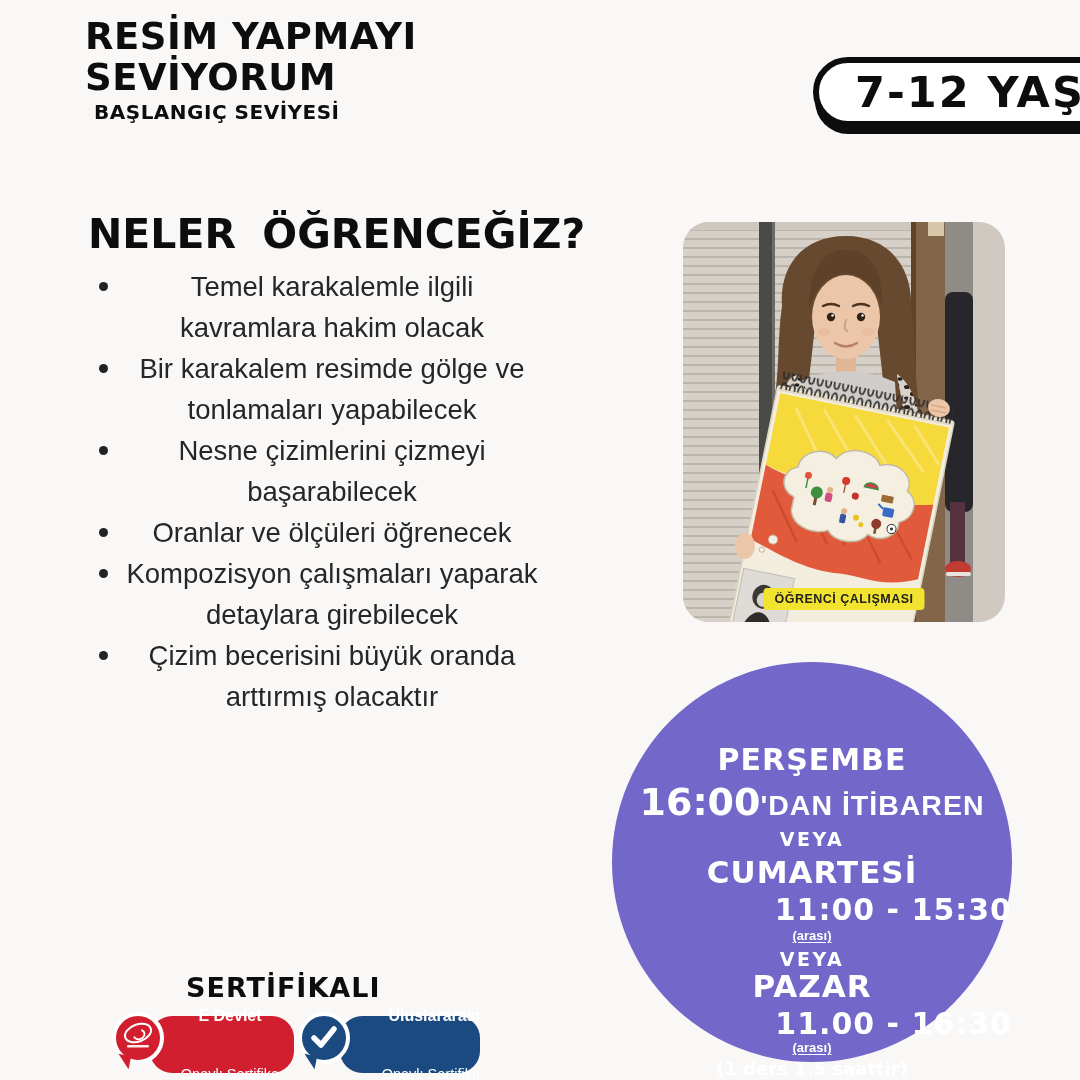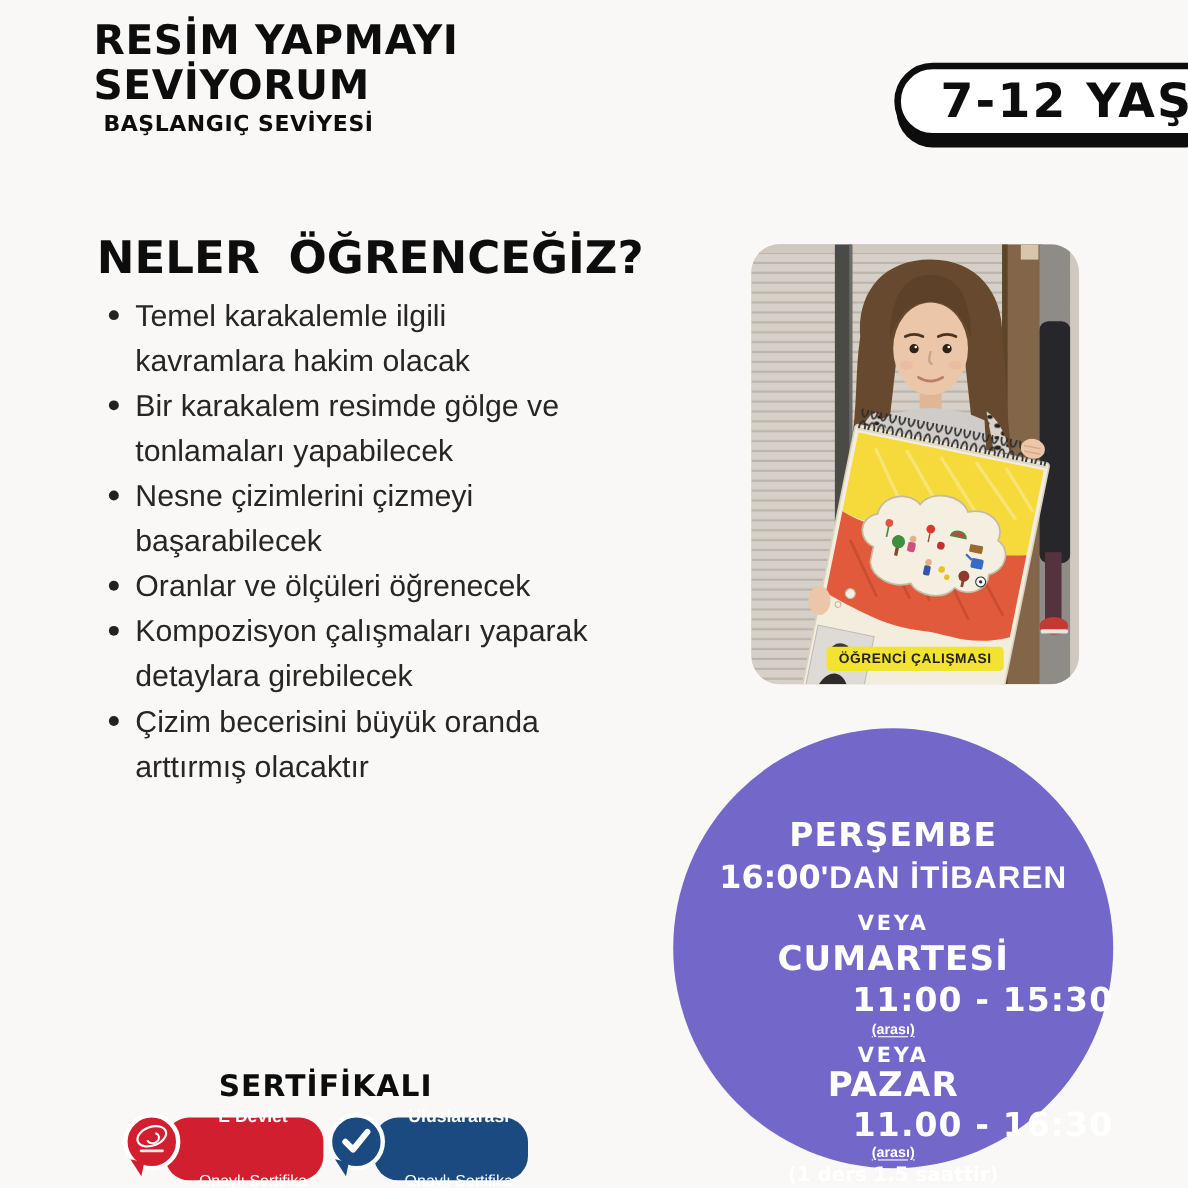--- a/index.html
+++ b/index.html
@@ -22,58 +22,58 @@
     box-shadow:0 9px 0 -2px #0d0d0d;
     display:flex; align-items:center; padding-left:36px;
     font-size:43px; letter-spacing:2px; color:#0d0d0d;
   }
 
   
   .learn-heading { position:absolute; left:88px; top:210px; font-size:41px;
                    letter-spacing:0; word-spacing:12px; color:#0d0d0d;text-align:center; }
   .learn-list { position:absolute; left:96px; top:266px; width:445px; list-style:none;
                 font-size:27.5px; line-height:41px; color:#262626; }
-  .learn-list li { position:relative; padding-left:27px; }
+  .learn-list li { position:relative; padding-left:27px;text-align:center; }
   .learn-list li::before { content:""; position:absolute; left:3px; top:16px;
                            width:9px; height:9px; border-radius:50%; background:#222; }
 
   
-  .photo { position:absolute; left:683px; top:222px; width:298px; height:400px;
+  .photo { position:absolute; left:683px; top:222px; width:322px; height:400px;
            border-radius:26px; overflow:hidden; background:#cfc9c1; }
   .photo svg { display:block; }
   .photo-caption {
     position:absolute; left:50%; bottom:12px; transform:translateX(-50%);
     background:var(--caption-yellow,#f2e331); color:#22211a;
     font-size:12.5px; font-weight:bold; letter-spacing:.5px;
     padding:4px 11px; border-radius:4px; white-space:nowrap;
   }
 
   
   .schedule {
     position:absolute; left:612px; top:662px; width:400px; height:400px;
     border-radius:50%; background:var(--accent-purple,#7367c9); color:#fff;
     text-align:center;
   }
   .schedule > div { position:absolute; left:0; right:0;margin-top:44px; }
   .s-day  { font-family:"DejaVu Sans",sans-serif; font-weight:bold; font-size:30px; letter-spacing:1px; }
   .s-mix  { top:74px; white-space:nowrap; }
-  .s-mix .s-time-b { font-family:"DejaVu Sans",sans-serif; font-weight:bold; font-size:29px;text-align:center; }
+  .s-mix .s-time-b { font-family:"DejaVu Sans",sans-serif; font-weight:bold; font-size:38px;text-align:center; }
   .s-mix .s-rest   { font-family:"Liberation Sans",sans-serif; font-weight:700; font-size:28.5px; letter-spacing:1px; }
   .s-veya { font-family:"DejaVu Sans",sans-serif; font-weight:bold; font-size:19px; letter-spacing:2.5px; }
   .s-time { font-family:"DejaVu Sans",sans-serif; font-weight:bold; font-size:30px; letter-spacing:1px; white-space:nowrap;text-align:right; }
   .s-arasi { font-size:13px; font-weight:bold; text-decoration:underline; text-underline-offset:2px; }
   .s-foot  { font-family:"DejaVu Sans",sans-serif; font-weight:bold; font-size:18px; }
 
   
-  .cert-heading { position:absolute; left:186px; top:972px; width:220px; text-align:center;
+  .cert-heading { position:absolute; left:186px; top:972px; width:220px; 
                   font-size:27px; letter-spacing:1px; color:#0d0d0d; }
   .pill { position:absolute; top:1016px; height:57px; border-radius:22px; color:#fff;
           display:flex; flex-direction:column; justify-content:center; align-items:center;gap:41px; }
   .pill-red  { left:150px; width:144px; background:var(--badge-red,#d21f2f); padding-left:16px; }
-  .pill-blue { left:340px; width:140px; background:var(--badge-navy,#1b4a80); padding-left:14px; }
+  .pill-blue { left:340px; width:140px; background:var(--badge-navy,#1b4a80); padding-left:14px;align-items:flex-end; }
   .pill .t1 { font-size:16px; font-weight:bold; line-height:18px; }
   .pill .t2 { font-size:14.5px; line-height:17px; }
   .bubble { position:absolute; width:52px; height:52px; border-radius:50%;
             border:4px solid #fff; display:flex; align-items:center; justify-content:center; }
   .bubble::after { content:""; position:absolute; left:1px; bottom:-8px; width:0; height:0;
                    border-top:13px solid transparent; border-left:13px solid transparent;
                    transform:rotate(12deg); }
   .bubble-red  { left:112px; top:1012px; background:var(--badge-red,#d21f2f); }
   .bubble-red::after  { border-top-color:var(--badge-red,#d21f2f); }
   .bubble-blue { left:298px; top:1012px; background:var(--badge-navy,#1b4a80); }

